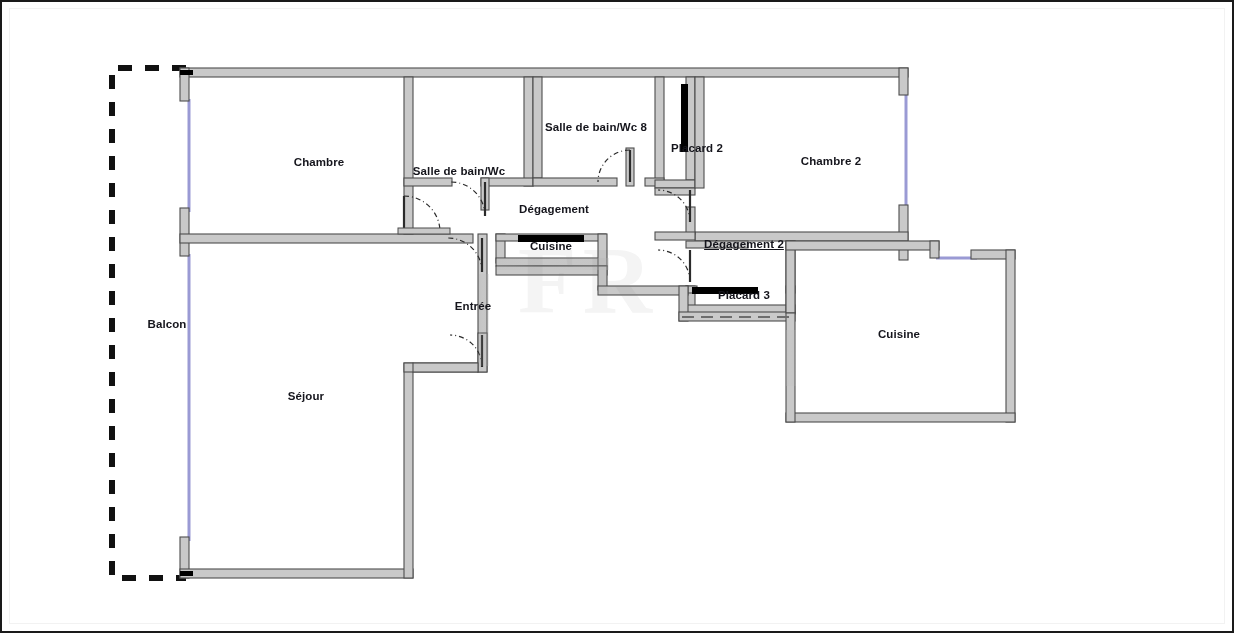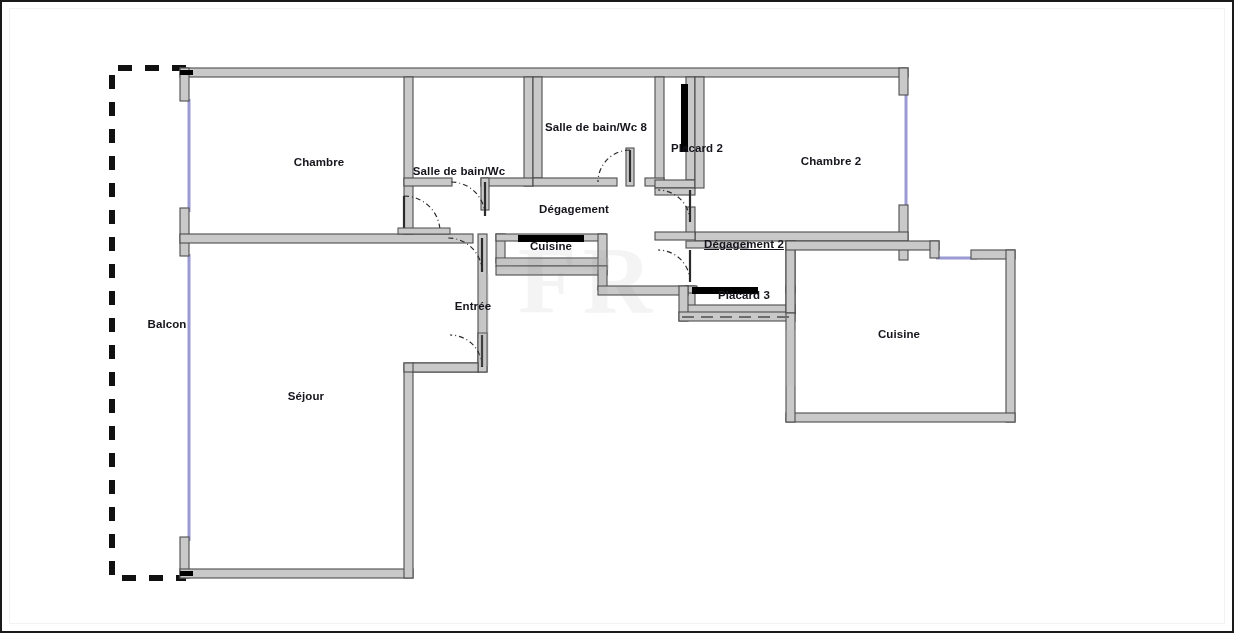--- a/index.html
+++ b/index.html
@@ -236,21 +236,21 @@
 
   </svg>
 
   <div>
     <div class="room-label" style="left:155px; top:324px;margin-left:12px;">Balcon</div>
     <div class="room-label" style="left:297px; top:162px;padding-left:44px;">Chambre</div>
     <div class="room-label" style="left:459px; top:127px;margin-top:44px;">Salle de bain/Wc</div>
     <div class="room-label" style="left:596px; top:127px;">Salle de bain/Wc 8</div>
     <div class="room-label" style="left:697px; top:148px;">Placard 2</div>
     <div class="room-label" style="left:831px; top:161px;">Chambre 2</div>
-    <div class="room-label" style="left:554px; top:209px;margin-left:20px;">Dégagement</div>
+    <div class="room-label" style="left:554px; top:209px;">Dégagement</div>
     <div class="room-label" style="left:551px; top:246px;">Cuisine</div>
     <div class="room-label" style="left:744px; top:244px;text-decoration:underline;">Dégagement 2</div>
     <div class="room-label" style="left:744px; top:295px;">Placard 3</div>
     <div class="room-label" style="left:899px; top:334px;">Cuisine</div>
     <div class="room-label" style="left:441px; top:306px;margin-left:32px;">Entrée</div>
     <div class="room-label" style="left:288px; top:396px;padding-left:36px;">Séjour</div>
   </div>
 
   <div id="watermark">
     <span style="left:88px; top:10px;">FR</span>

